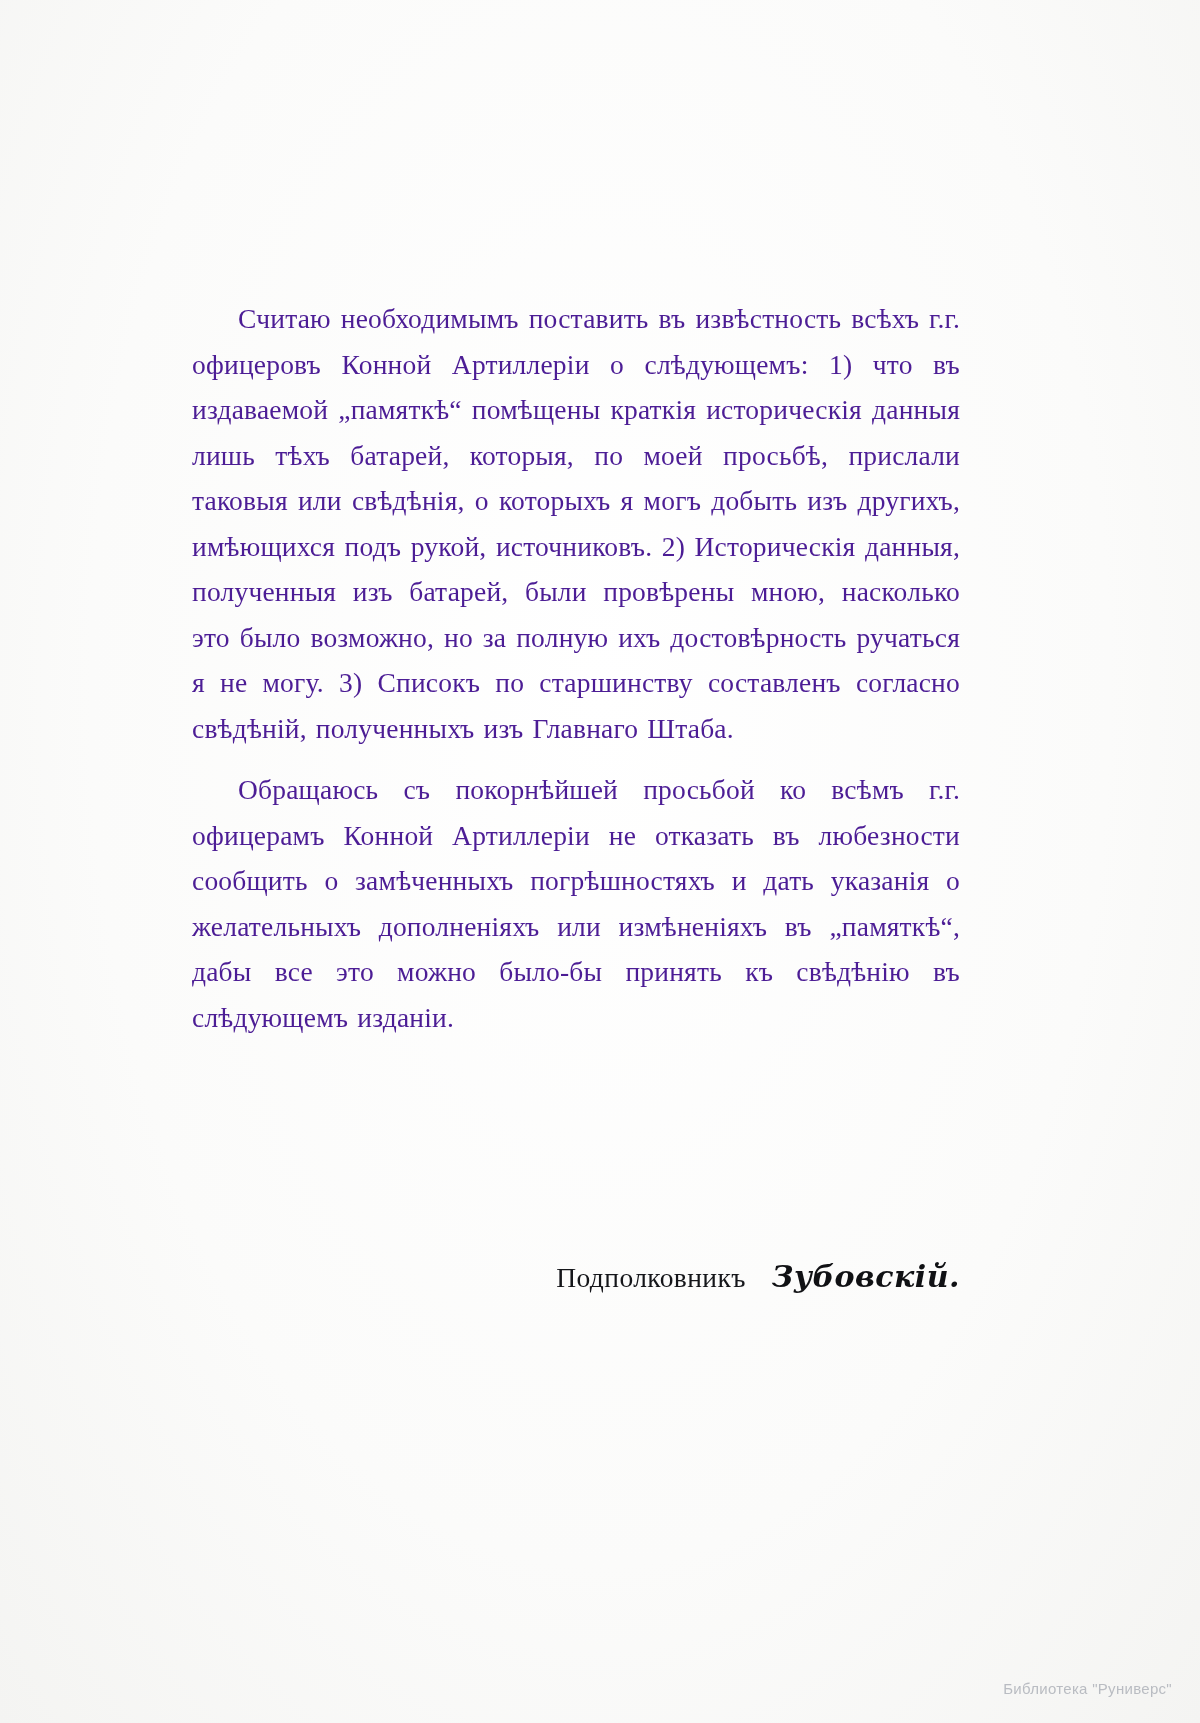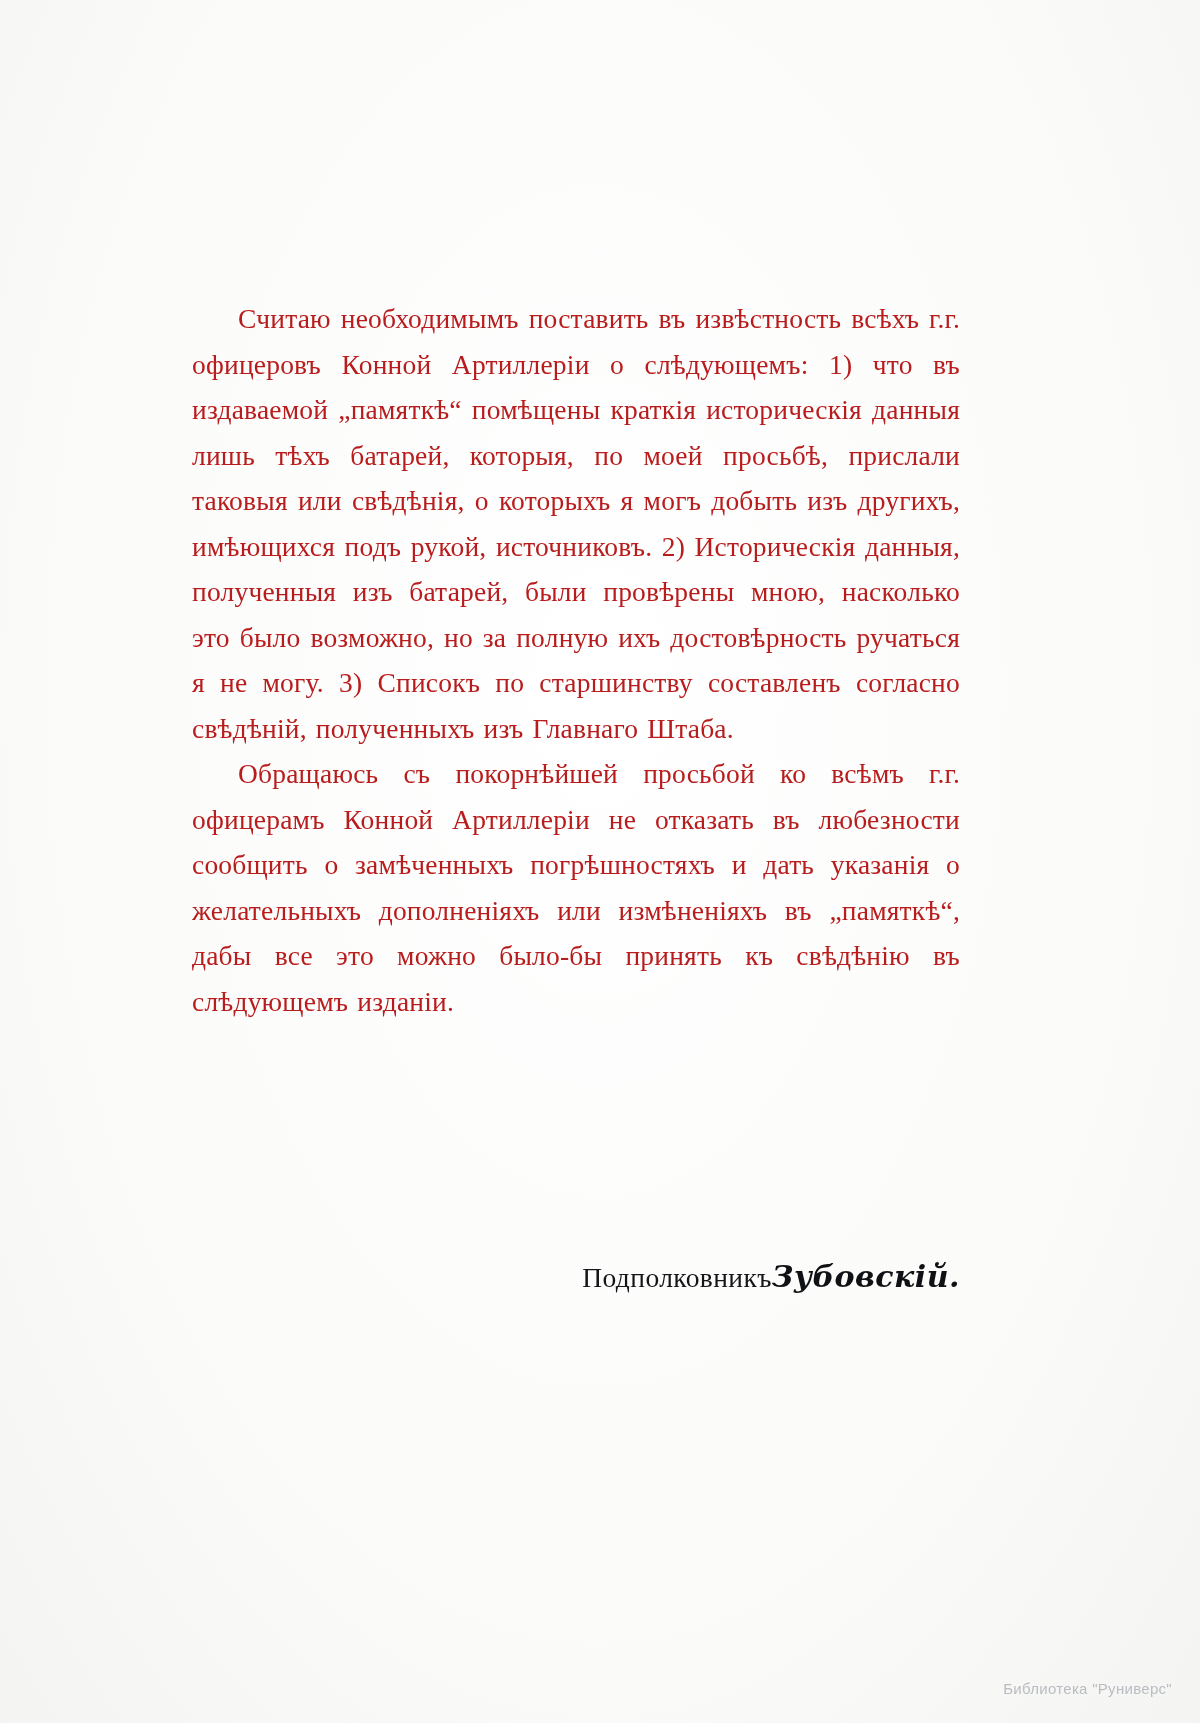--- a/index.html
+++ b/index.html
@@ -39,27 +39,27 @@
     width: 768px;
   }
 
   p.para {
     margin: 0 0 0 0;
     font-size: 27.5px;
     line-height: 45.5px;
     text-align: justify;
     text-align-last: left;
     letter-spacing: 0.2px;
-    color: #b91c1c;
+    color: #4c1d95;
     text-indent: 46px;
     word-spacing: 2px;
   }
 
   p.para + p.para {
-    margin-top: 0px;
+    margin-top: 16px;
   }
 
   .signature-line {
     position: absolute;
     left: 192px;
     top: 1256px;
     width: 768px;
     text-align: right;
     font-size: 27.5px;
     line-height: 42px;
@@ -69,20 +69,21 @@
   .sig-rank {
     letter-spacing: 0.4px;
     margin-left: 20px;
   }
 
   .sig-name {
     font-family: "DejaVu Serif", serif;
     font-style: italic;
     font-weight: 700;
     font-size: 30px;
+    margin-left: 26px;
     letter-spacing: 0.5px;
     color: #101114;
   }
 
   .watermark {
     position: absolute;
     right: 28px;
     bottom: 26px;
     font-family: "Liberation Sans", sans-serif;
     font-size: 15px;

